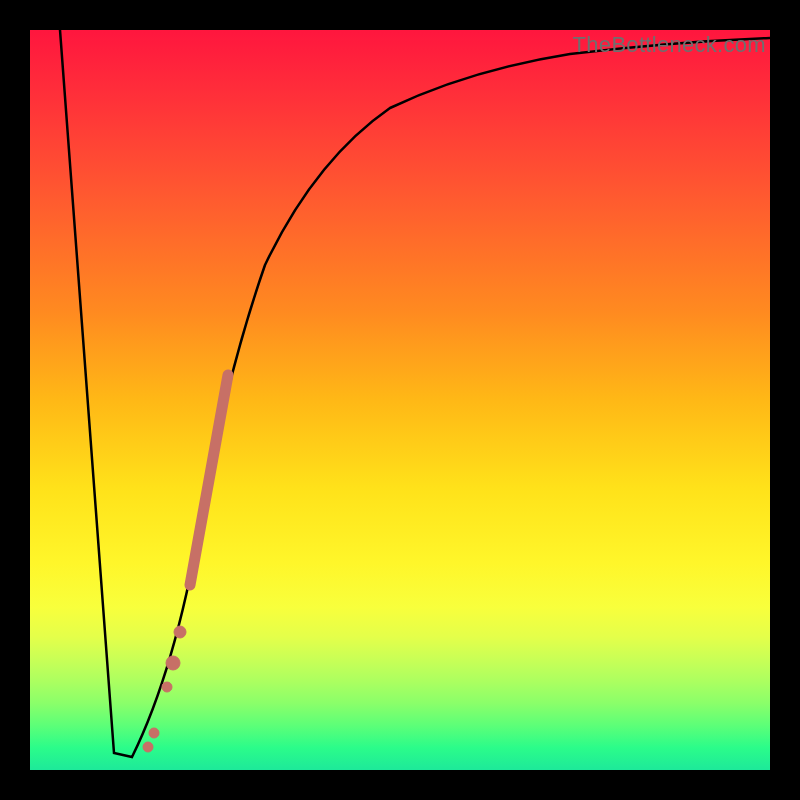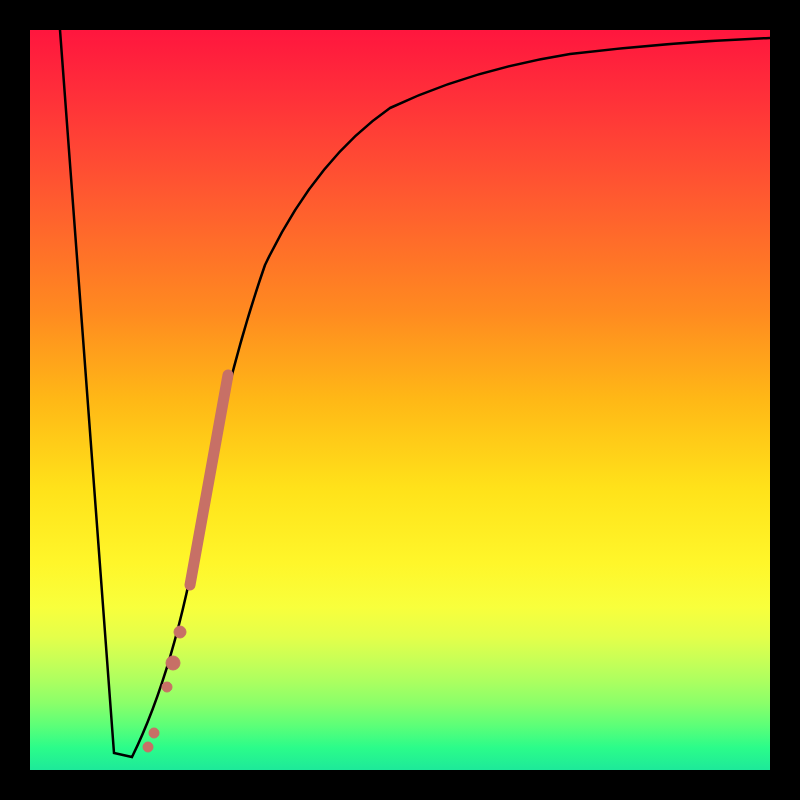--- a/index.html
+++ b/index.html
@@ -74,14 +74,15 @@
       <g stroke="#c77066" fill="#c77066">
         <line x1="160" y1="555" x2="198" y2="345" stroke-width="11" stroke-linecap="round"></line>
         <circle cx="137" cy="657" r="5"></circle>
         <circle cx="143" cy="633" r="7"></circle>
         <circle cx="150" cy="602" r="6"></circle>
         <circle cx="118" cy="717" r="5"></circle>
         <circle cx="124" cy="703" r="5"></circle>
       </g>
     </svg>
 
+    <div class="watermark">TheBottleneck.com</div>
   </div>
 </div>
 
 </body></html>

